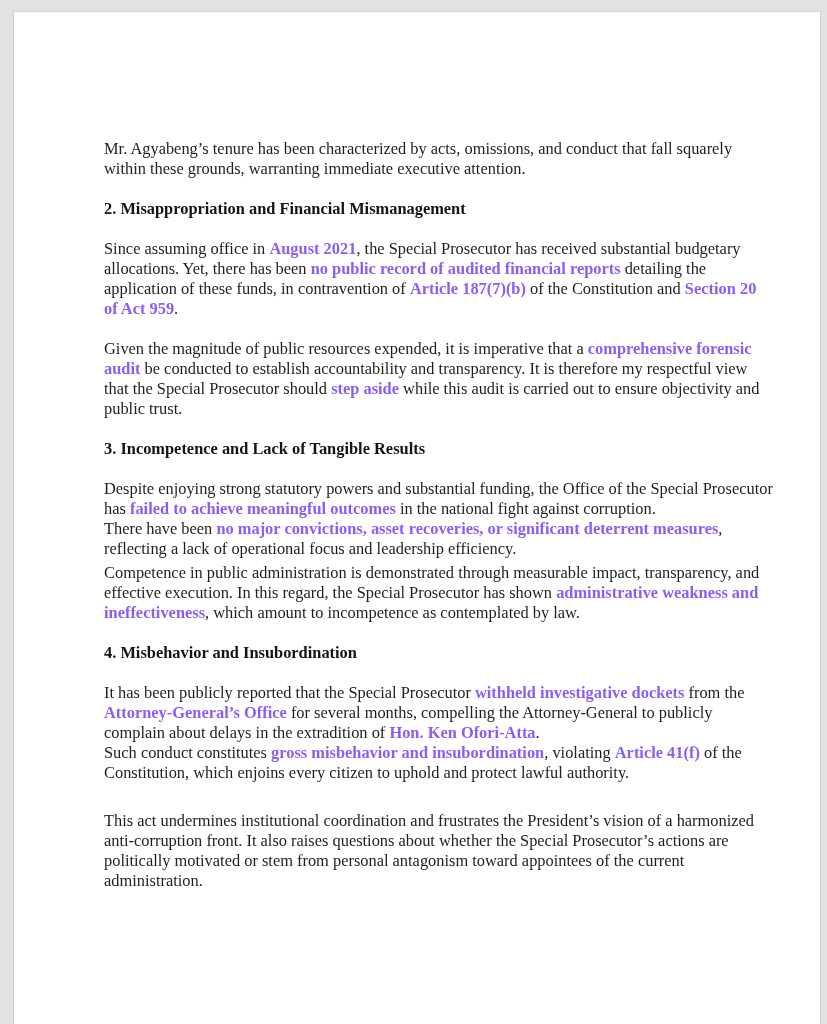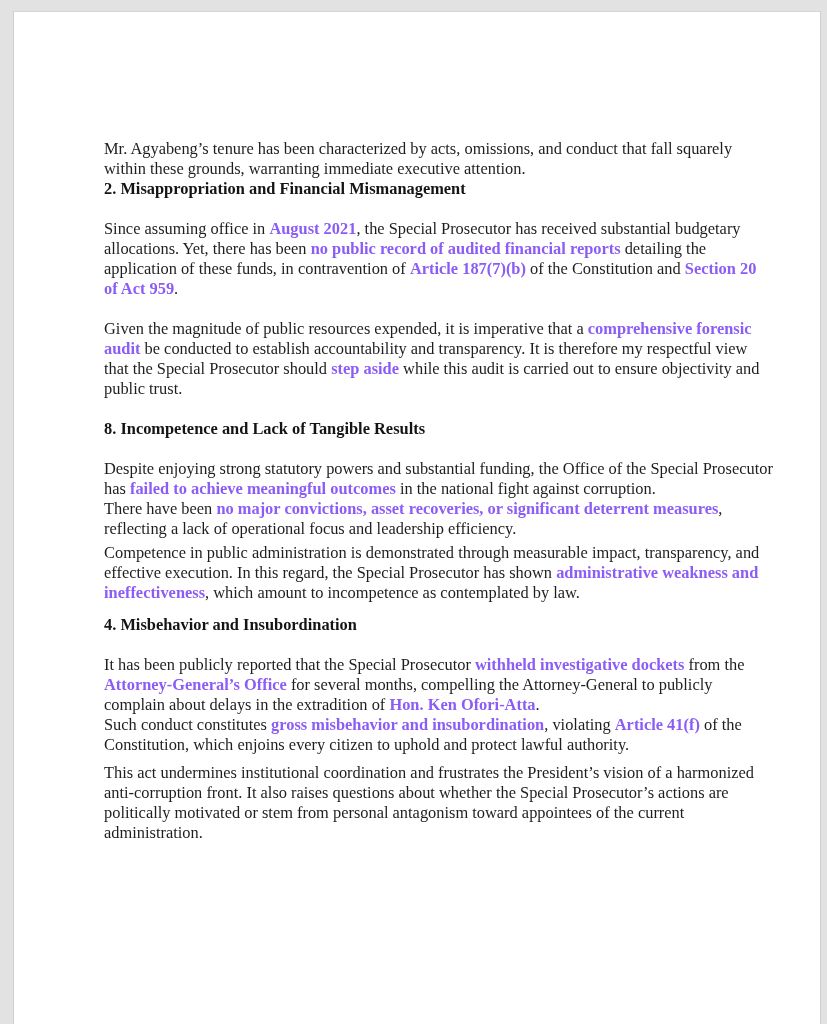--- a/index.html
+++ b/index.html
@@ -50,24 +50,24 @@
       color: #141414;
     }
   </style>
 </head>
 <body>
 
 <div class="frame">
   <div class="page">
     <div class="content" id="content">
         <p style="margin-top: 20px;"><span>Mr. Agyabeng’s tenure has been characterized by acts, omissions, and conduct that fall squarely within these grounds, warranting immediate executive attention.</span></p>
-        <p class="heading" style="">2. Misappropriation and Financial Mismanagement</p>
+        <p class="heading" style="margin-top: 20px;">2. Misappropriation and Financial Mismanagement</p>
         <p style="margin-top: 20px;"><span>Since assuming office in </span><b>August 2021</b><span>, the Special Prosecutor has received substantial budgetary allocations. Yet, there has been </span><b>no public record of audited financial reports</b><span> detailing the application of these funds, in contravention of </span><b>Article 187(7)(b)</b><span> of the Constitution and </span><b>Section 20 of Act 959</b><span>.</span></p>
         <p style="margin-top: 20px;"><span>Given the magnitude of public resources expended, it is imperative that a </span><b>comprehensive forensic audit</b><span> be conducted to establish accountability and transparency. It is therefore my respectful view that the Special Prosecutor should </span><b>step aside</b><span> while this audit is carried out to ensure objectivity and public trust.</span></p>
-        <p class="heading" style="margin-top: 20px;">8. Incompetence and Lack of Tangible Results</p>
+        <p class="heading" style="margin-top: 20px;">3. Incompetence and Lack of Tangible Results</p>
         <p style="margin-top: 20px;"><span>Despite enjoying strong statutory powers and substantial funding, the Office of the Special Prosecutor has </span><b>failed to achieve meaningful outcomes</b><span> in the national fight against corruption.</span><br><span>There have been </span><b>no major convictions, asset recoveries, or significant deterrent measures</b><span>, reflecting a lack of operational focus and leadership efficiency.</span></p>
         <p style="margin-top: 4px;"><span>Competence in public administration is demonstrated through measurable impact, transparency, and effective execution. In this regard, the Special Prosecutor has shown </span><b>administrative weakness and ineffectiveness</b><span>, which amount to incompetence as contemplated by law.</span></p>
-        <p class="heading" style="margin-top: 12px;">4. Misbehavior and Insubordination</p>
+        <p class="heading" style="margin-top: 20px;">4. Misbehavior and Insubordination</p>
         <p style="margin-top: 20px;"><span>It has been publicly reported that the Special Prosecutor </span><b>withheld investigative dockets</b><span> from the </span><b>Attorney-General’s Office</b><span> for several months, compelling the Attorney-General to publicly complain about delays in the extradition of </span><b>Hon. Ken Ofori-Atta</b><span>.</span><br><span>Such conduct constitutes </span><b>gross misbehavior and insubordination</b><span>, violating </span><b>Article 41(f)</b><span> of the Constitution, which enjoins every citizen to uphold and protect lawful authority.</span></p>
-        <p style="margin-top: 8px;"><span>This act undermines institutional coordination and frustrates the President’s vision of a harmonized anti-corruption front. It also raises questions about whether the Special Prosecutor’s actions are politically motivated or stem from personal antagonism toward appointees of the current administration.</span></p>
+        <p style="margin-top: 28px;"><span>This act undermines institutional coordination and frustrates the President’s vision of a harmonized anti-corruption front. It also raises questions about whether the Special Prosecutor’s actions are politically motivated or stem from personal antagonism toward appointees of the current administration.</span></p>
       </div>
   </div>
 </div>
 
 </body></html>

